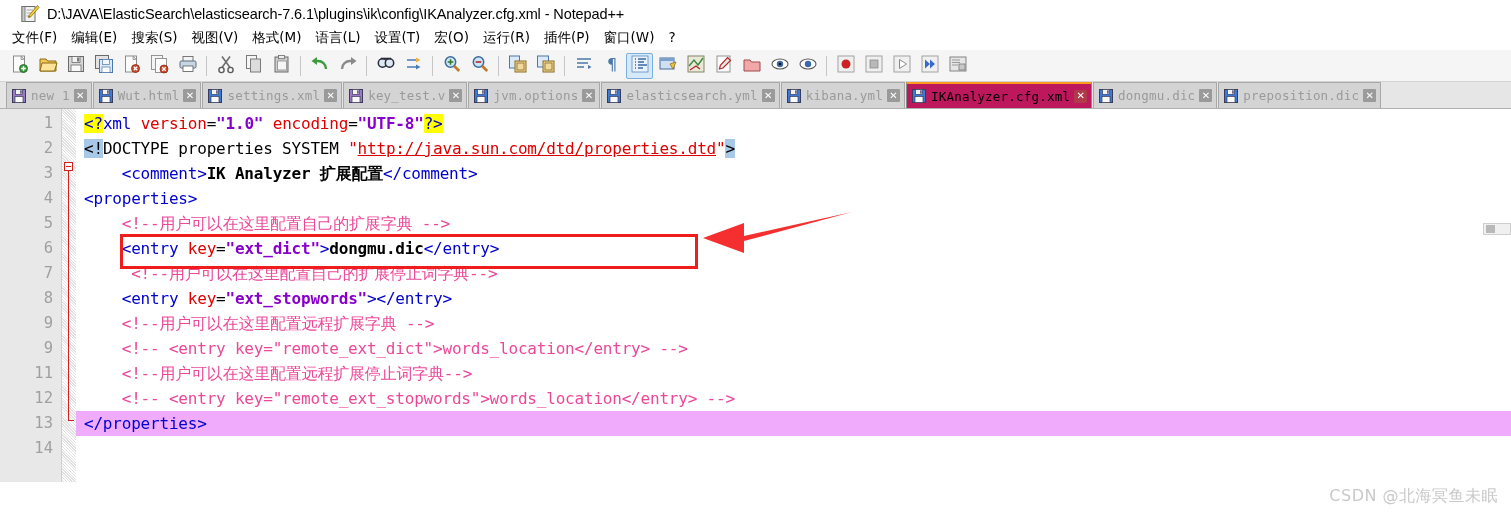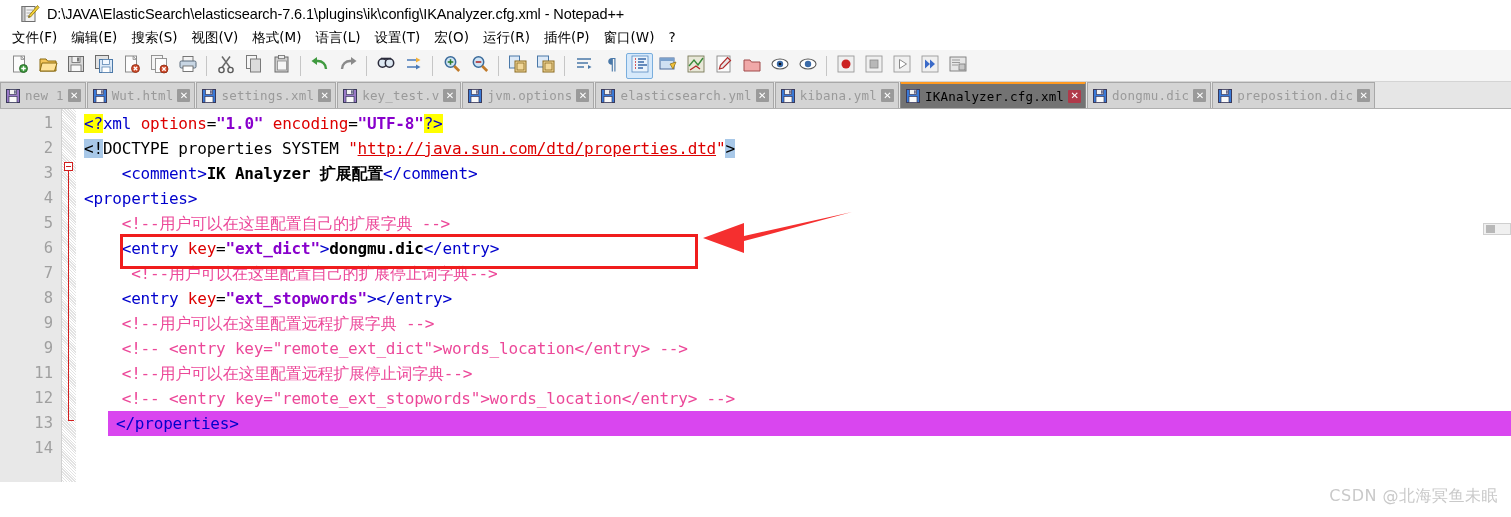--- a/index.html
+++ b/index.html
@@ -80,21 +80,21 @@
     flex: 0 0 auto;
   }
 
   
   #tabbar {
     height: 27px;
     background: #e6e6e6;
     display: flex;
     align-items: flex-end;
     border-bottom: 1px solid #b0b0b0;
-    padding-left: 0;
+    padding-left: 6px;
     overflow: hidden;
   }
   .tab {
     height: 26px;
     display: flex;
     align-items: center;
     background: #d4d4d4;
     border: 1px solid #a8a8a8;
     border-bottom: none;
     margin-right: 1px;
@@ -105,21 +105,21 @@
   }
   .tab .tab-label {
     font-family: "DejaVu Sans Mono", "Liberation Mono", monospace;
     font-size: 12.5px;
     color: #9a9a9a;
     white-space: nowrap;
     padding: 0 3px 0 5px;
     letter-spacing: 0.2px;
   }
   .tab.active {
-    background: #737373;
+    background: #be185d;
     border-top: 3px solid #ff9a21;
     height: 27px;
     border-left-color: #8a8a8a;
     border-right-color: #8a8a8a;
   }
   .tab.active .tab-label { color: #000; }
   .tab-icon {
     width: 14px; height: 14px;
     flex: 0 0 auto;
     position: relative;
@@ -210,21 +210,21 @@
   .cline {
     height: 25px;
     line-height: 25px;
     font-family: "DejaVu Sans Mono", "Liberation Mono", monospace;
     font-size: 16px;
     white-space: pre;
     padding-left: 8px;
     color: #000;
     letter-spacing: -0.2px;
   }
-  .cline.current { background: #d946ef; margin-left: 32px; }
+  .cline.current { background: #f0abfc; }
 
   
   .s-tag  { color: #0000cc; }
   .s-attr { color: #dd0000; }
   .s-val  { color: #8800cc; font-weight: bold; }
   .s-cmt  { color: #ec4899; }
   .s-txt  { color: #000000; font-weight: bold; }
   .s-eq   { color: #000000; }
   .s-plain{ color: #000000; }
   .hl-yellow { background: #ffff00; color: #0000cc; }
@@ -650,21 +650,21 @@
       <div class="lnum">11</div>
       <div class="lnum">12</div>
       <div class="lnum">13</div>
       <div class="lnum">14</div>
     </div>
   <div id="foldmargin">
     <div id="fold-line"></div>
     <div id="fold-box"></div>
   </div>
   <div id="code">
-      <div class="cline"><span class="hl-yellow">&lt;?</span><span class="s-tag">xml</span><span class="s-plain"> </span><span class="s-attr">options</span><span class="s-eq">=</span><span class="s-val">"1.0"</span><span class="s-plain"> </span><span class="s-attr">encoding</span><span class="s-eq">=</span><span class="s-val">"UTF-8"</span><span class="hl-yellow">?&gt;</span></div>
+      <div class="cline"><span class="hl-yellow">&lt;?</span><span class="s-tag">xml</span><span class="s-plain"> </span><span class="s-attr">version</span><span class="s-eq">=</span><span class="s-val">"1.0"</span><span class="s-plain"> </span><span class="s-attr">encoding</span><span class="s-eq">=</span><span class="s-val">"UTF-8"</span><span class="hl-yellow">?&gt;</span></div>
       <div class="cline"><span class="hl-blue">&lt;!</span><span class="s-plain">DOCTYPE properties SYSTEM </span><span class="s-attr">"</span><span class="s-url">http://java.sun.com/dtd/properties.dtd</span><span class="s-attr">"</span><span class="hl-blue">&gt;</span></div>
       <div class="cline"><span class="s-plain">    </span><span class="s-tag">&lt;comment&gt;</span><span class="s-txt">IK Analyzer 扩展配置</span><span class="s-tag">&lt;/comment&gt;</span></div>
       <div class="cline"><span class="s-tag">&lt;properties&gt;</span></div>
       <div class="cline"><span class="s-plain">    </span><span class="s-cmt">&lt;!--用户可以在这里配置自己的扩展字典 --&gt;</span></div>
       <div class="cline"><span class="s-plain">    </span><span class="s-tag">&lt;entry </span><span class="s-attr">key</span><span class="s-eq">=</span><span class="s-val">"ext_dict"</span><span class="s-tag">&gt;</span><span class="s-txt">dongmu.dic</span><span class="s-tag">&lt;/entry&gt;</span></div>
       <div class="cline"><span class="s-plain">     </span><span class="s-cmt">&lt;!--用户可以在这里配置自己的扩展停止词字典--&gt;</span></div>
       <div class="cline"><span class="s-plain">    </span><span class="s-tag">&lt;entry </span><span class="s-attr">key</span><span class="s-eq">=</span><span class="s-val">"ext_stopwords"</span><span class="s-tag">&gt;</span><span class="s-tag">&lt;/entry&gt;</span></div>
       <div class="cline"><span class="s-plain">    </span><span class="s-cmt">&lt;!--用户可以在这里配置远程扩展字典 --&gt;</span></div>
       <div class="cline"><span class="s-plain">    </span><span class="s-cmt">&lt;!-- &lt;entry key="remote_ext_dict"&gt;words_location&lt;/entry&gt; --&gt;</span></div>
       <div class="cline"><span class="s-plain">    </span><span class="s-cmt">&lt;!--用户可以在这里配置远程扩展停止词字典--&gt;</span></div>

